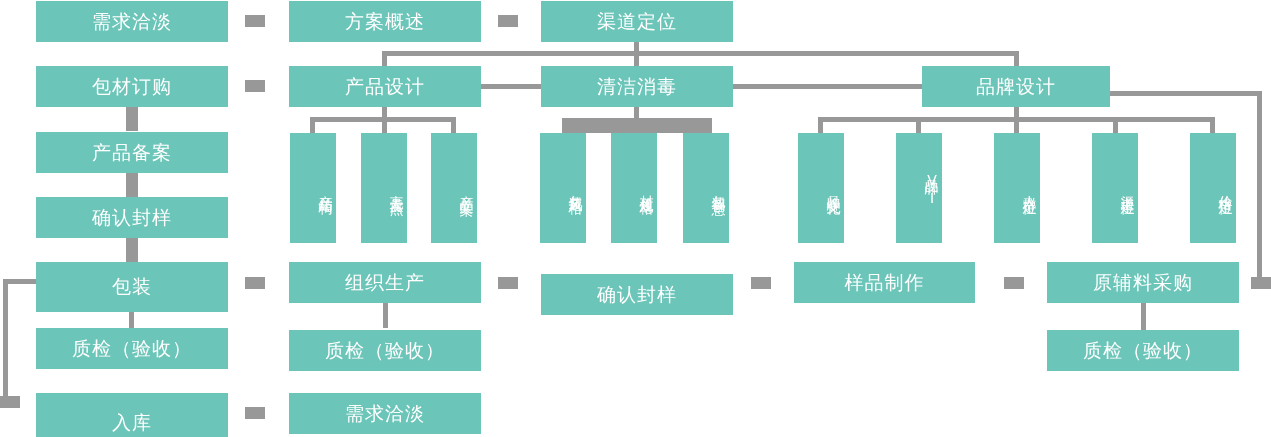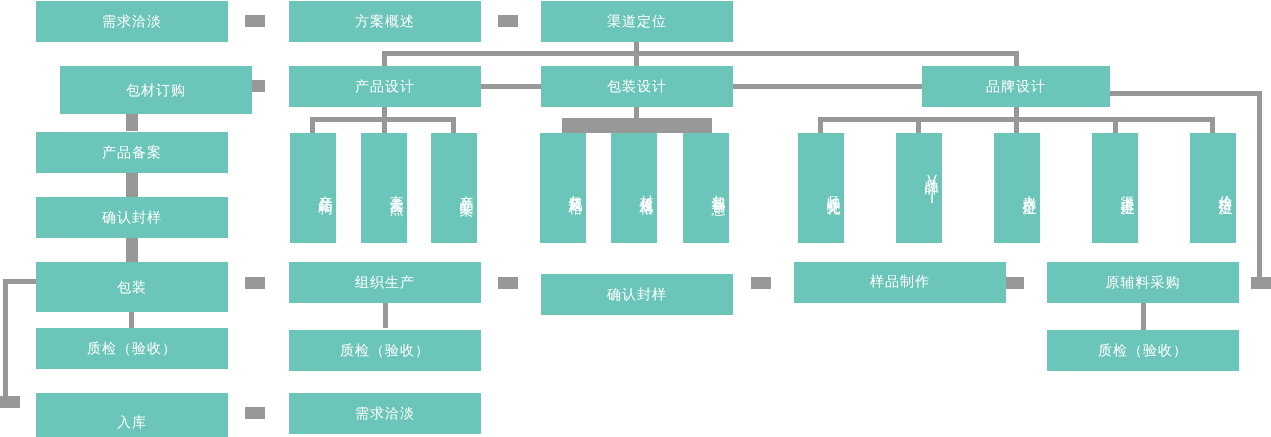--- a/index.html
+++ b/index.html
@@ -17,21 +17,21 @@
   }
   
   .node{
     position:absolute;
     background:#6bc5b8;
     color:#ffffff;
     display:flex;
     align-items:center;
     justify-content:center;
     text-align:center;
-    font-size:14px;
+    font-size:19px;
     line-height:1.35;
     letter-spacing:1px;
     box-sizing:border-box;
     z-index:3;
     user-select:none;
   }
   .node.vert{
     writing-mode:vertical-rl;
     text-orientation:upright;
     letter-spacing:2px;
@@ -74,29 +74,29 @@
   <div class="node" style="left:541px;top:1px;width:192px;height:41px;">渠道定位</div>
 
   <div class="conn" style="left:634px;top:42px;width:5px;height:26px;"></div>
 
   <div class="conn" style="left:382px;top:51px;width:637px;height:5px;"></div>
 
   <div class="conn" style="left:382px;top:51px;width:5px;height:17px;"></div>
 
   <div class="conn" style="left:1014px;top:51px;width:5px;height:17px;"></div>
 
-  <div class="node" style="left:36px;top:66px;width:192px;height:48px;margin-left:24px;">包材订购</div>
+  <div class="node" style="left:36px;top:66px;width:192px;height:41px;">包材订购</div>
 
   <div class="chip" style="left:245px;top:80px;width:20px;height:12px;"></div>
 
   <div class="node" style="left:289px;top:66px;width:192px;height:41px;">产品设计</div>
 
   <div class="conn" style="left:481px;top:84px;width:60px;height:5px;"></div>
 
-  <div class="node" style="left:541px;top:66px;width:192px;height:41px;">包装设计</div>
+  <div class="node" style="left:541px;top:66px;width:192px;height:41px;">清洁消毒</div>
 
   <div class="conn" style="left:733px;top:84px;width:189px;height:5px;"></div>
 
   <div class="node" style="left:922px;top:66px;width:188px;height:41px;">品牌设计</div>
 
   <div class="conn" style="left:1110px;top:91px;width:152px;height:5px;"></div>
   <div class="conn" style="left:1257px;top:91px;width:5px;height:192px;"></div>
 
   <div class="conn" style="left:382px;top:107px;width:5px;height:14px;"></div>
   <div class="conn" style="left:310px;top:117px;width:146px;height:5px;"></div>
@@ -148,21 +148,21 @@
   <div class="chip" style="left:245px;top:277px;width:20px;height:12px;"></div>
 
   <div class="node" style="left:289px;top:262px;width:192px;height:41px;">组织生产</div>
 
   <div class="chip" style="left:498px;top:277px;width:20px;height:12px;"></div>
 
   <div class="node" style="left:541px;top:274px;width:192px;height:41px;">确认封样</div>
 
   <div class="chip" style="left:751px;top:277px;width:20px;height:12px;"></div>
 
-  <div class="node" style="left:794px;top:262px;width:212px;height:41px;font-family:Liberation Mono, monospace;">样品制作</div>
+  <div class="node" style="left:794px;top:262px;width:181px;height:41px;">样品制作</div>
 
   <div class="chip" style="left:1004px;top:277px;width:20px;height:12px;"></div>
 
   <div class="node" style="left:1047px;top:262px;width:192px;height:41px;">原辅料采购</div>
 
   <div class="chip" style="left:1251px;top:277px;width:20px;height:12px;"></div>
 
   <div class="conn" style="left:129px;top:303px;width:5px;height:25px;"></div>
   <div class="node" style="left:36px;top:328px;width:192px;height:41px;">质检（验收）</div>
 

